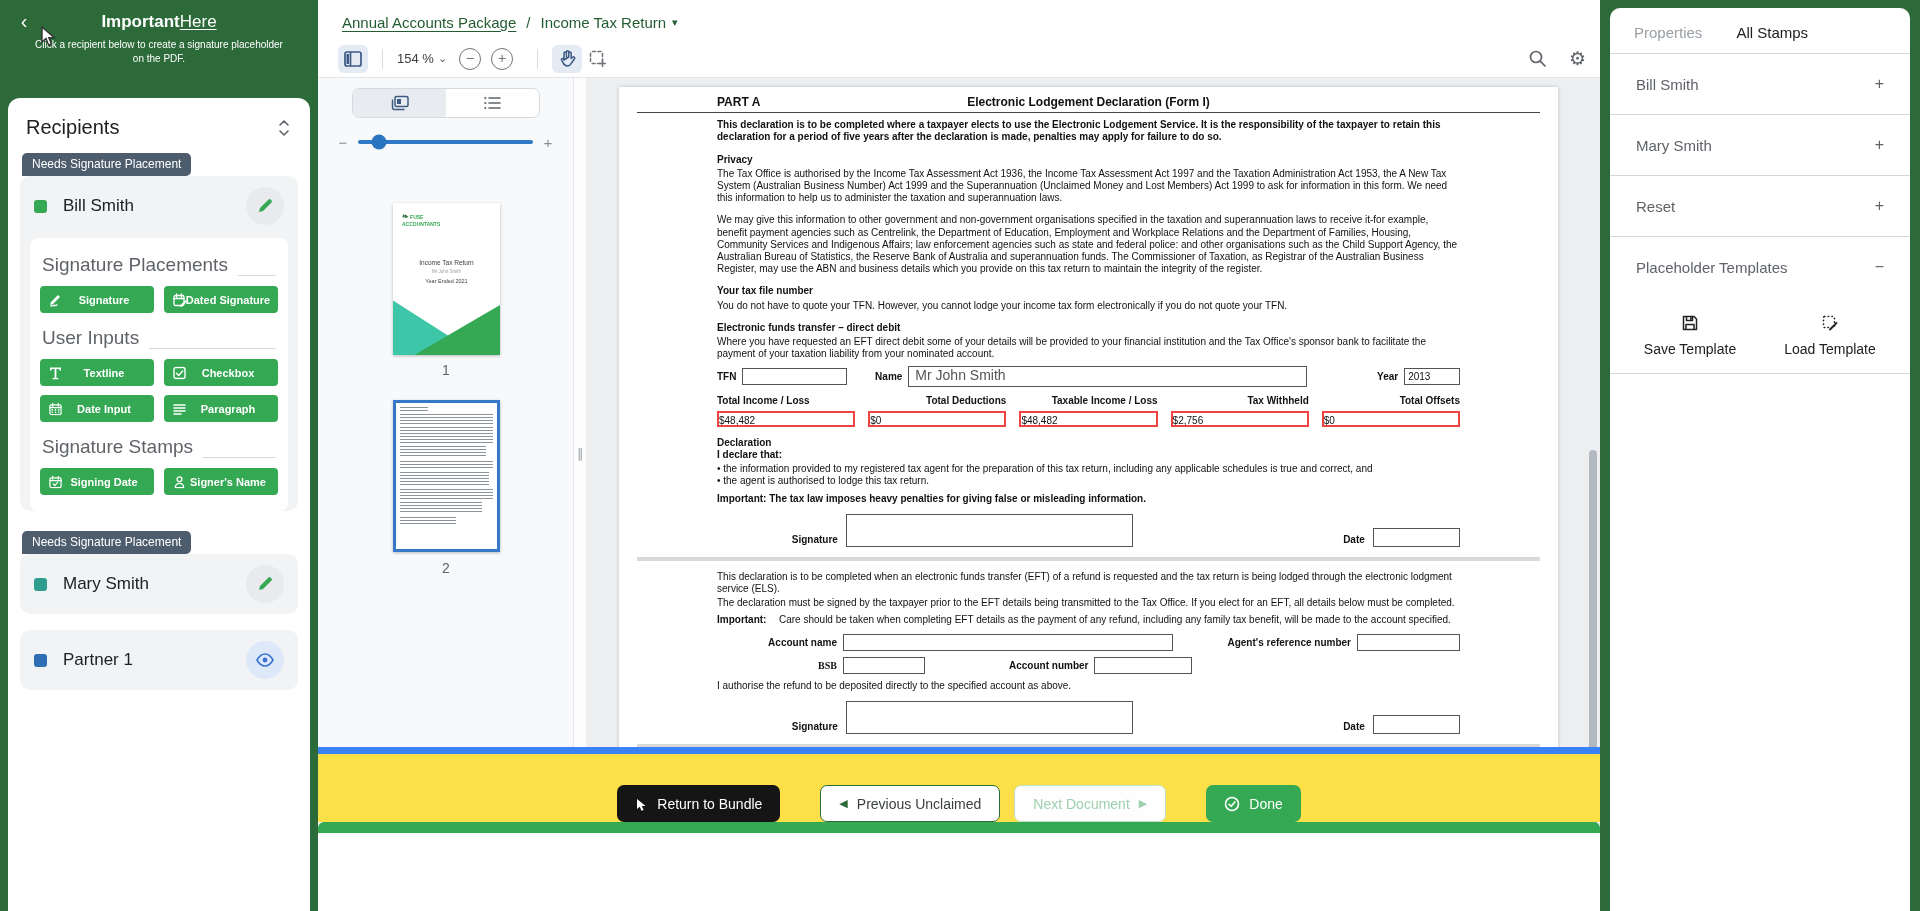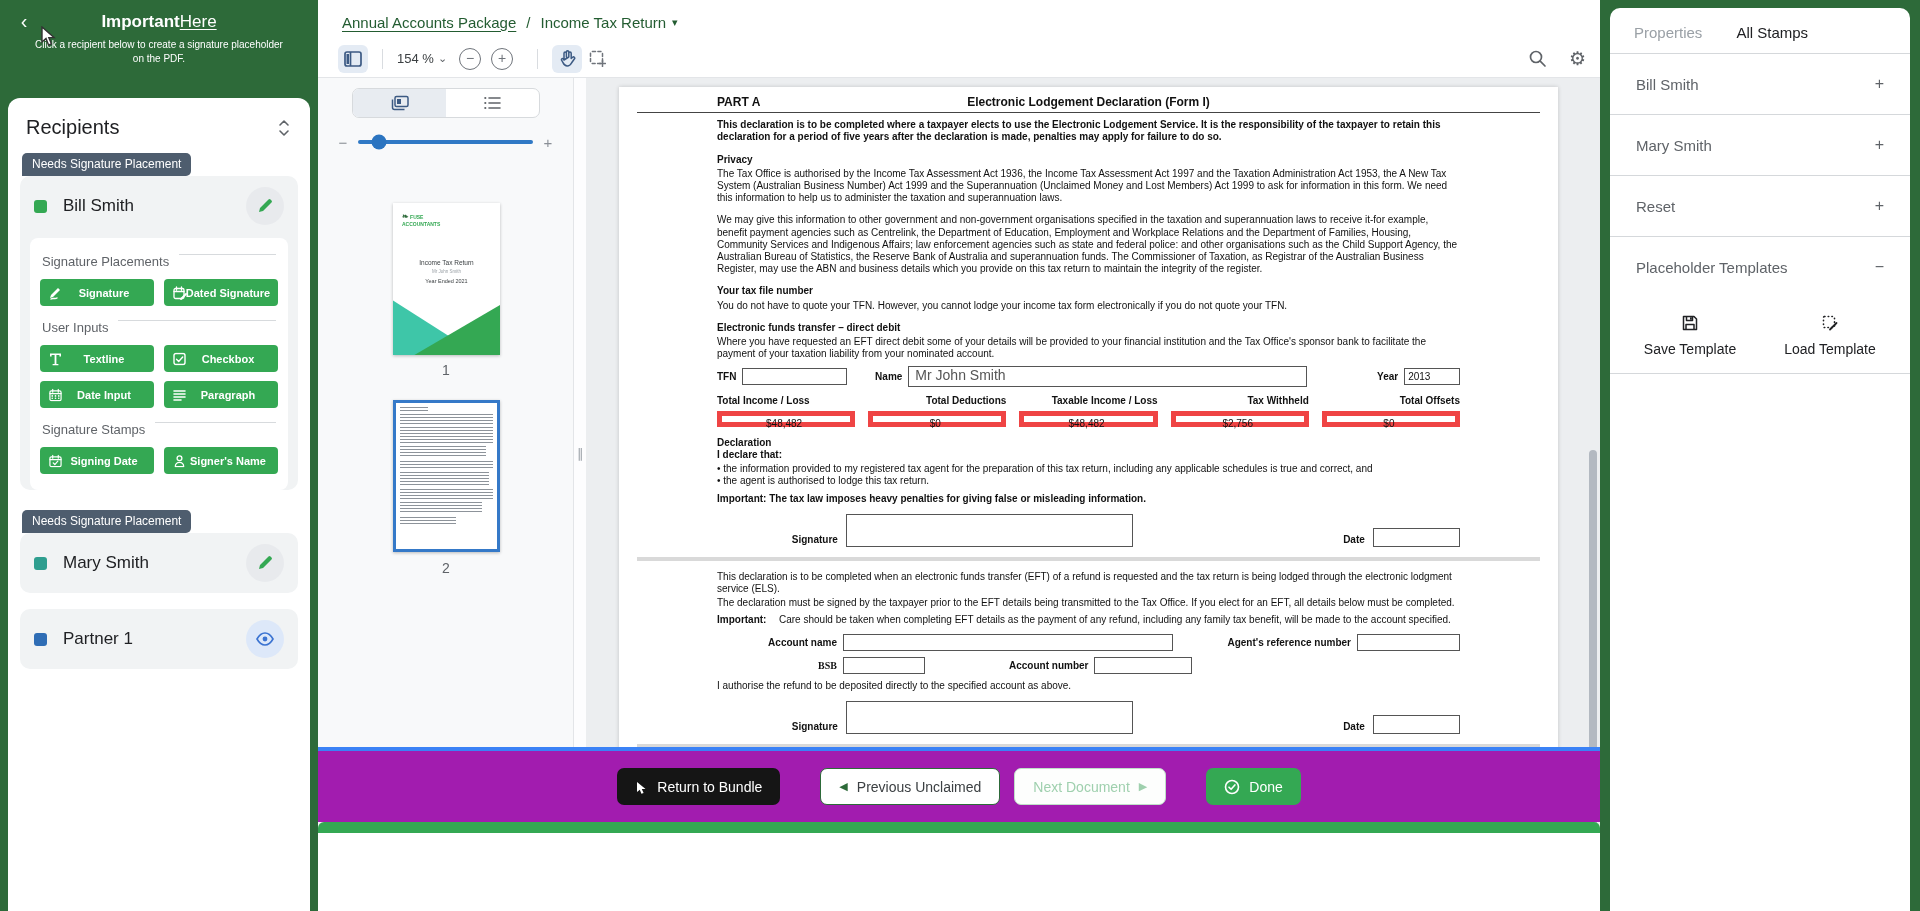--- a/index.html
+++ b/index.html
@@ -20,21 +20,21 @@
   .recip-title { font-size:20px; color:#202124; }
   .sort-ico { width:16px; height:18px; }
   .badge { display:inline-block; margin-left:14px; background:#4e5d6e; color:#fff; font-size:12px; padding:4px 10px 5px; border-radius:5px 5px 5px 0; position:relative; z-index:2; }
   .rec-card { background:#f1f3f4; border-radius:10px; margin:0 12px 0; }
   .rec-row { display:flex; align-items:center; padding:11px 14px; }
   .sq { width:13px; height:13px; border-radius:3px; margin-right:16px; flex:none; }
   .rec-name { font-size:17px; color:#202124; flex:1; }
   .circle-btn { width:38px; height:38px; border-radius:50%; background:#e8eaed; display:flex; align-items:center; justify-content:center; cursor:pointer; flex:none; }
   .circle-btn.blue { background:#dde8f9; }
   .inner-panel { background:#fff; border-radius:8px; margin:2px 10px 12px; padding:12px 10px 14px; }
-  .grp-title { display:flex; align-items:flex-start; font-size:13px; color:#5f6368; margin:4px 2px 10px; }
+  .grp-title { display:flex; align-items:flex-end; font-size:19px; color:#5f6368; margin:4px 2px 10px; }
   .grp-title .rule { flex:1; border-top:1px solid #d7dadd; margin-left:10px; }
   .btn-grid { display:grid; grid-template-columns:1fr 1fr; gap:9px 10px; margin-bottom:14px; }
   .btn-grid:last-child { margin-bottom:2px; }
   .gbtn { position:relative; height:27px; background:#34a853; border-radius:4px; color:#fff; font-size:11px; font-weight:bold; display:flex; align-items:center; justify-content:center; cursor:pointer; padding-left:14px; }
   .gbtn .ico { position:absolute; left:9px; top:50%; transform:translateY(-50%); display:flex; }
   .spacer8 { height:8px; } .spacer16 { height:16px; }
 
   
   .center { position:absolute; left:318px; top:0; width:1282px; height:911px; background:#fff; }
   .crumb-row { height:44px; display:flex; align-items:center; padding-left:24px; background:#fff; }
@@ -92,35 +92,35 @@
   .p-h { font-weight:bold; margin-bottom:2px; }
   .bullet::before { content:"• "; }
   .field-row { display:flex; align-items:center; margin:6px 0 8px; }
   .fbox { border:1px solid #555; background:#fff; height:17px; }
   .flabel { font-weight:bold; margin-right:6px; }
   .name-val { font-size:14px; color:#555; line-height:17px; padding-left:6px; white-space:nowrap; overflow:hidden; }
   .amounts { display:flex; gap:13px; margin-bottom:10px; }
   .amt { flex:1; }
   .amt .al { font-weight:bold; text-align:right; margin-bottom:3px; }
   .amt:first-child .al { text-align:left; }
-  .amt .av { border:5px solid #ef4444; height:16px; text-align:center; padding:2px 4px 0 0; }
+  .amt .av { border:2px solid #ef4444; height:16px; text-align:left; padding:2px 4px 0 0; }
   .sig-row { display:flex; align-items:flex-end; margin:8px 0 10px; }
   .sig-label { font-weight:bold; width:130px; text-align:right; padding-right:8px; }
   .sig-box { width:290px; height:33px; border:1px solid #555; }
   .date-label { font-weight:bold; margin-left:210px; padding-right:8px; }
   .date-box { width:88px; height:19px; border:1px solid #555; }
   .sect-div { height:4px; background:#d9d9d9; margin:4px -80px 10px; }
   .center-h { text-align:center; font-weight:bold; font-size:12px; margin:2px 0 8px; }
   .imp-row { display:flex; margin-bottom:8px; }
   .imp-label { font-weight:bold; width:62px; flex:none; }
   .acc-row { display:flex; align-items:center; margin-bottom:6px; }
   .acc-row .flabel { text-align:right; }
 
   
-  .bottombar { position:absolute; left:0; top:747px; width:1282px; height:75px; background:#a21caf; border-top:4px solid #3b82f6; display:flex; align-items:center; justify-content:center; gap:14px; }
+  .bottombar { position:absolute; left:0; top:747px; width:1282px; height:75px; background:#fde047; border-top:7px solid #3b82f6; display:flex; align-items:flex-end; justify-content:center; gap:14px; }
   .fbtn { height:37px; border-radius:7px; display:flex; align-items:center; gap:9px; font-size:14px; padding:0 18px; cursor:pointer; }
   .fbtn.dark { background:#151515; color:#fff; margin-right:26px; }
   .fbtn.outline { background:#fff; border:1px solid #2d6a39; color:#3c4043; }
   .fbtn.disabled { background:#fdfefd; border:1px solid #bfe0c8; color:#9fd0ae; cursor:default; }
   .fbtn.green { background:#34a853; color:#fff; margin-left:26px; }
   .tri { font-size:11px; color:#2d6a39; }
   .tri.pale { color:#9fd0ae; }
   .green-strip { position:absolute; left:0; top:822px; width:1282px; height:11px; background:#34a853; border-radius:6px 6px 0 0; }
 
   

